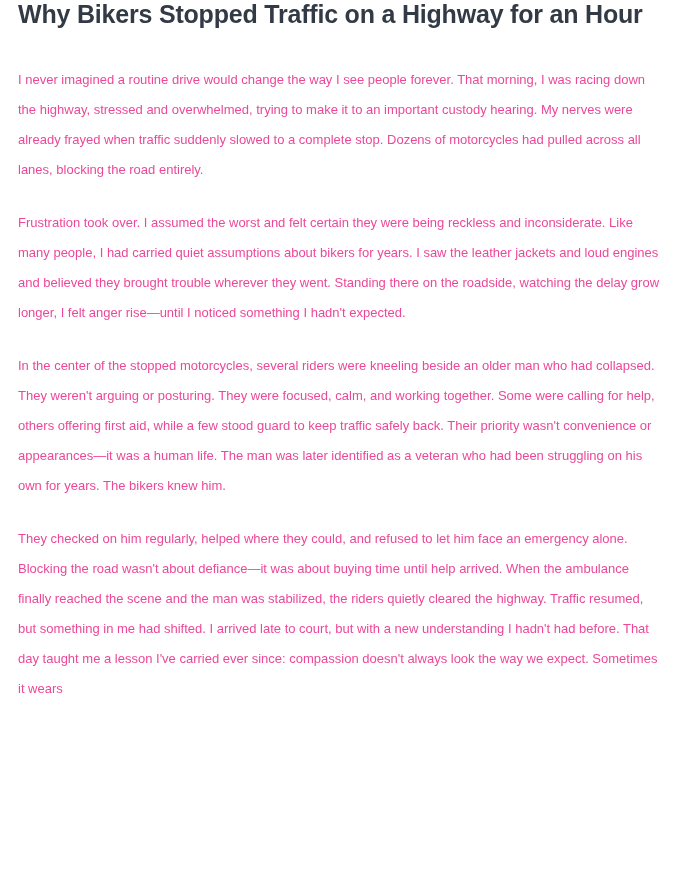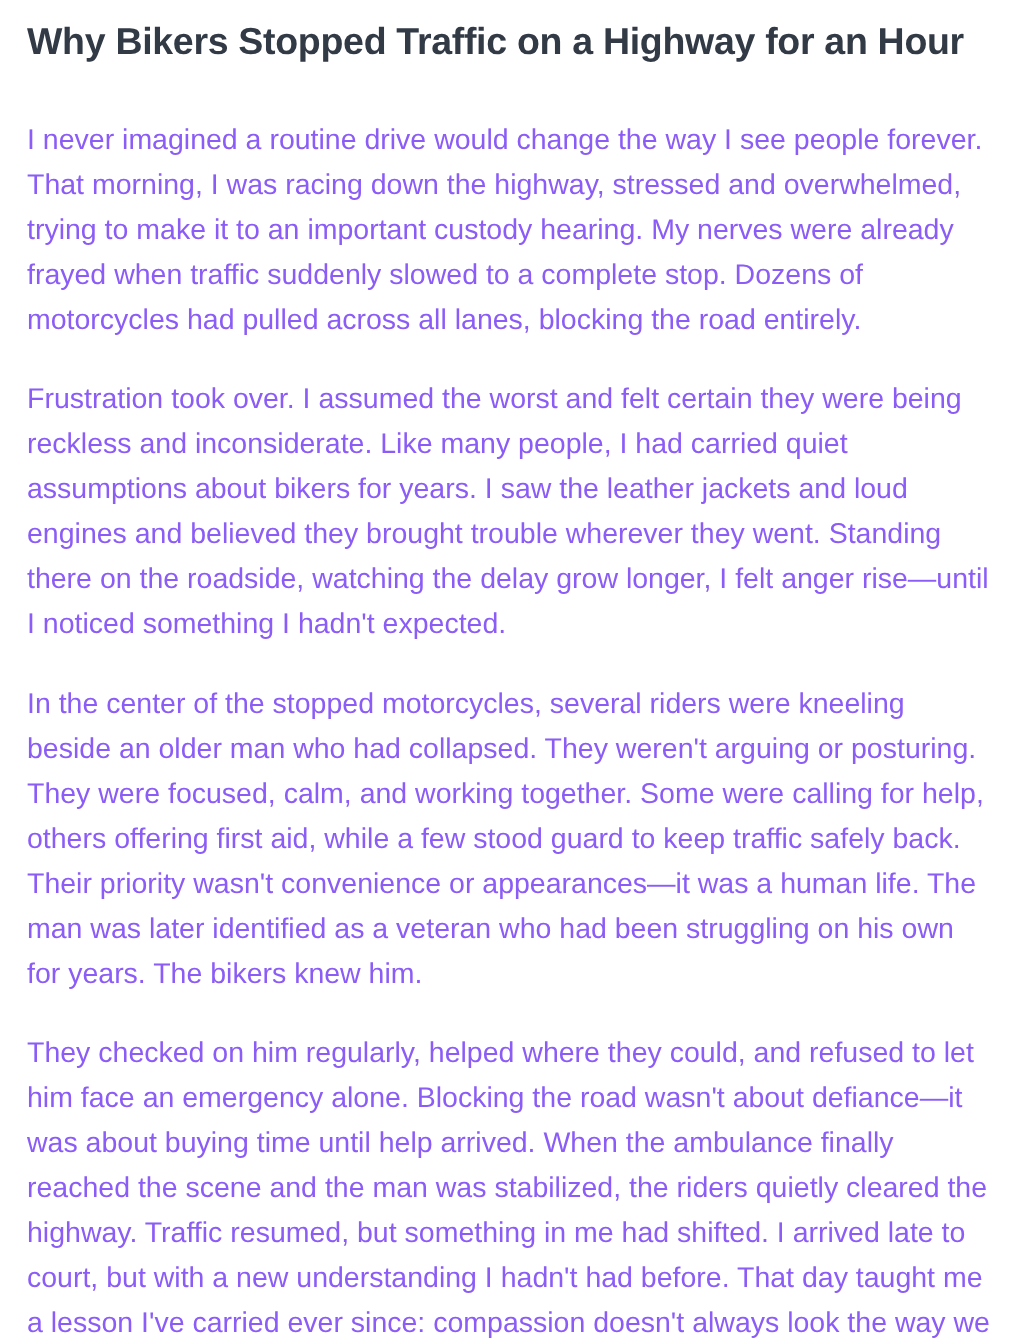--- a/index.html
+++ b/index.html
@@ -11,36 +11,35 @@
     width: 679px;
     height: 894px;
     overflow: hidden;
     font-family: "Liberation Sans", sans-serif;
   }
   .article {
     padding: 0 19px 0 18px;
   }
   .article-title {
     margin: 0;
-    padding-top: 14px;
     font-size: 25px;
     line-height: 28px;
     font-weight: 700;
     letter-spacing: -0.2px;
     color: #323a45;
   }
   .article-body {
     margin-top: 37px;
   }
   .article-body p {
     margin: 0 0 23px 0;
-    font-size: 19px;
+    font-size: 13px;
     line-height: 30px;
     font-weight: 400;
-    color: #8b5cf6;
+    color: #ec4899;
   }
 </style>
 </head>
 <body>
 
 <div class="article">
   <h1 class="article-title">Why Bikers Stopped Traffic on a Highway for an Hour</h1>
   <div class="article-body">
     <p>I never imagined a routine drive would change the way I see people forever. That morning, I was racing down the highway, stressed and overwhelmed, trying to make it to an important custody hearing. My nerves were already frayed when traffic suddenly slowed to a complete stop. Dozens of motorcycles had pulled across all lanes, blocking the road entirely.</p>
     <p>Frustration took over. I assumed the worst and felt certain they were being reckless and inconsiderate. Like many people, I had carried quiet assumptions about bikers for years. I saw the leather jackets and loud engines and believed they brought trouble wherever they went. Standing there on the roadside, watching the delay grow longer, I felt anger rise—until I noticed something I hadn't expected.</p>

